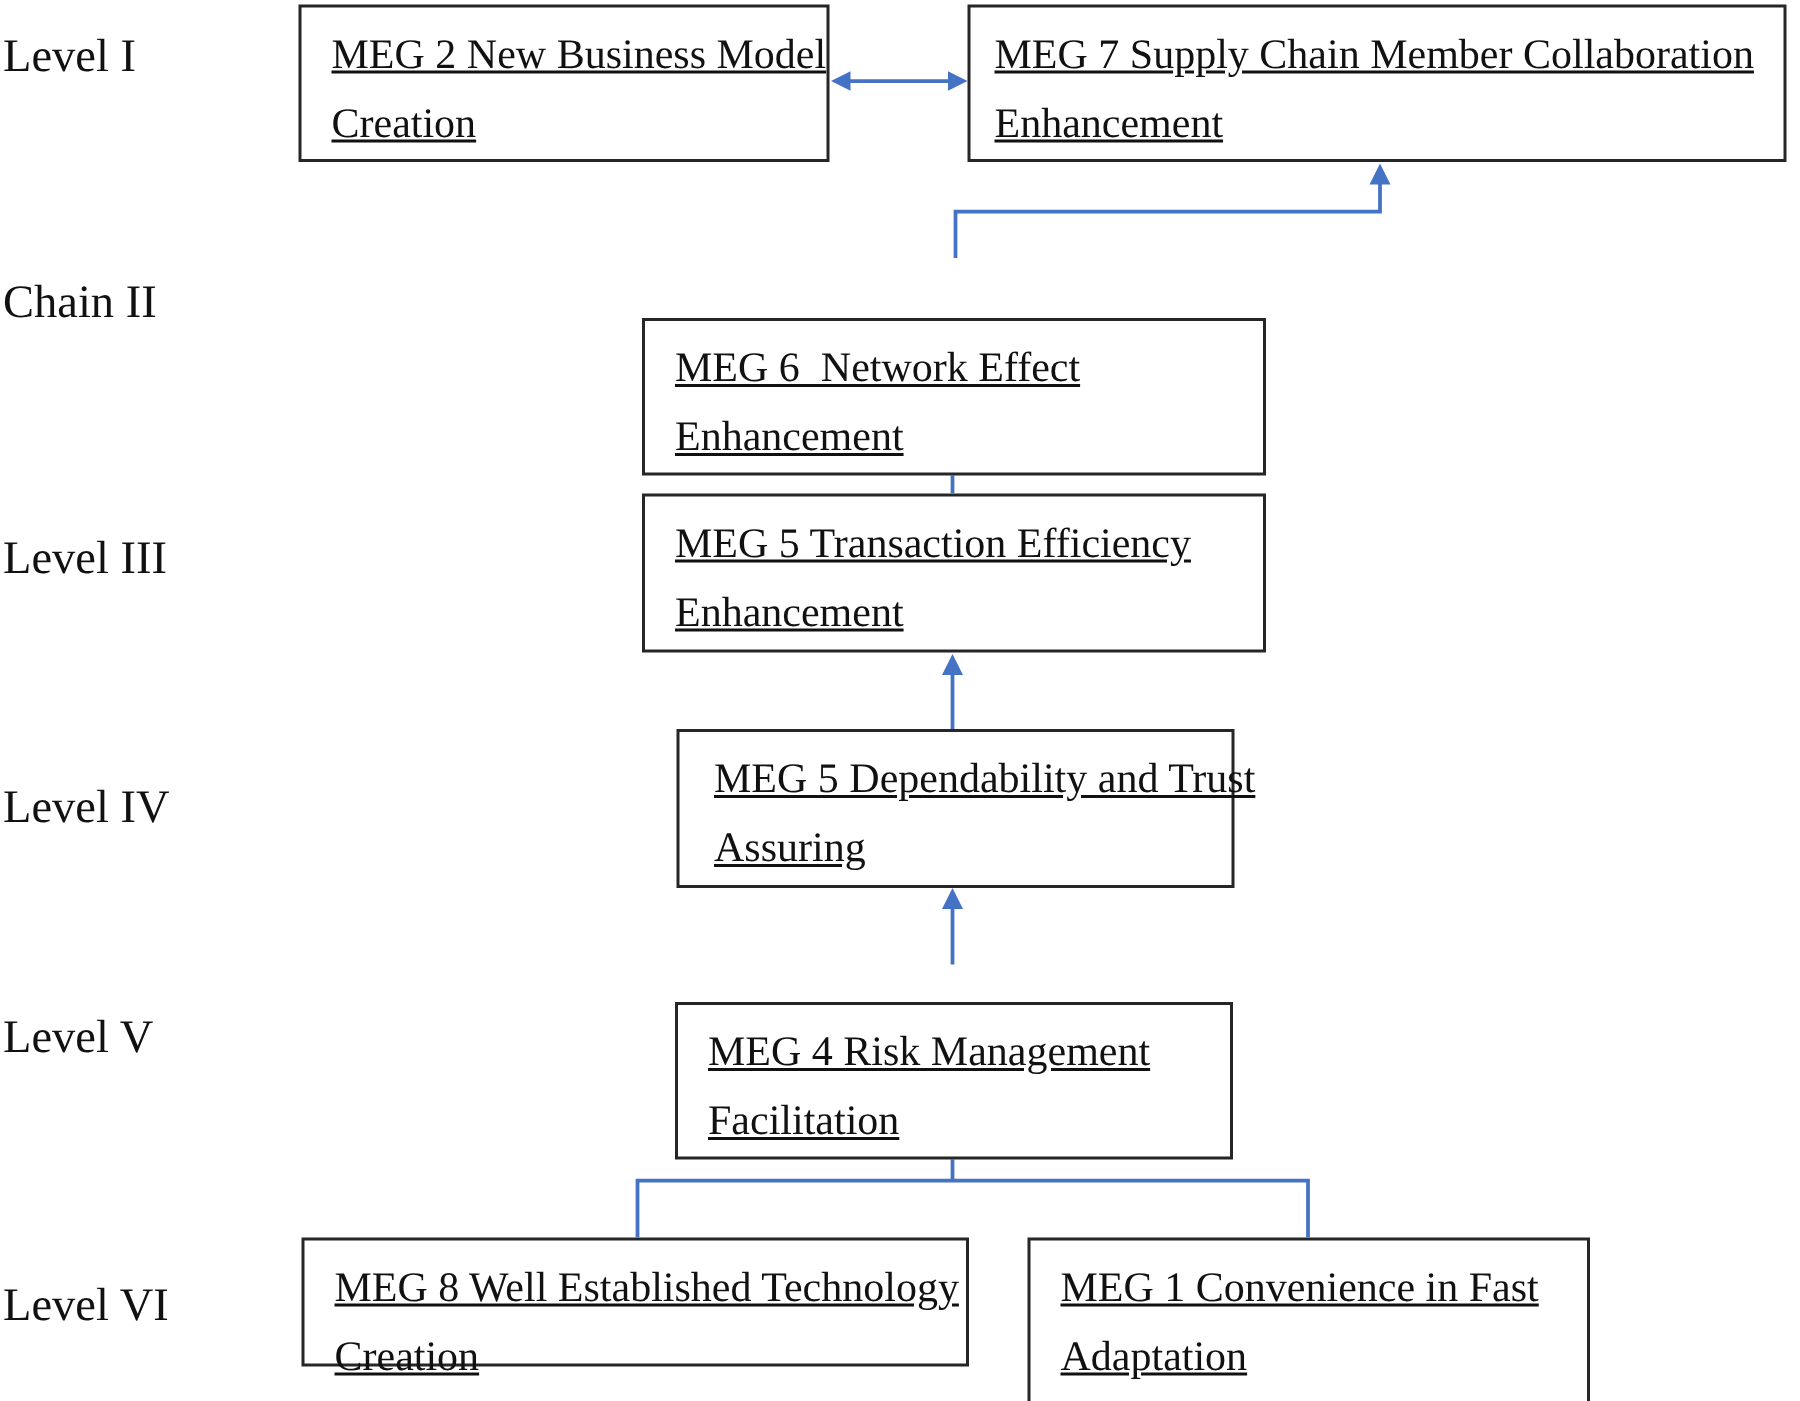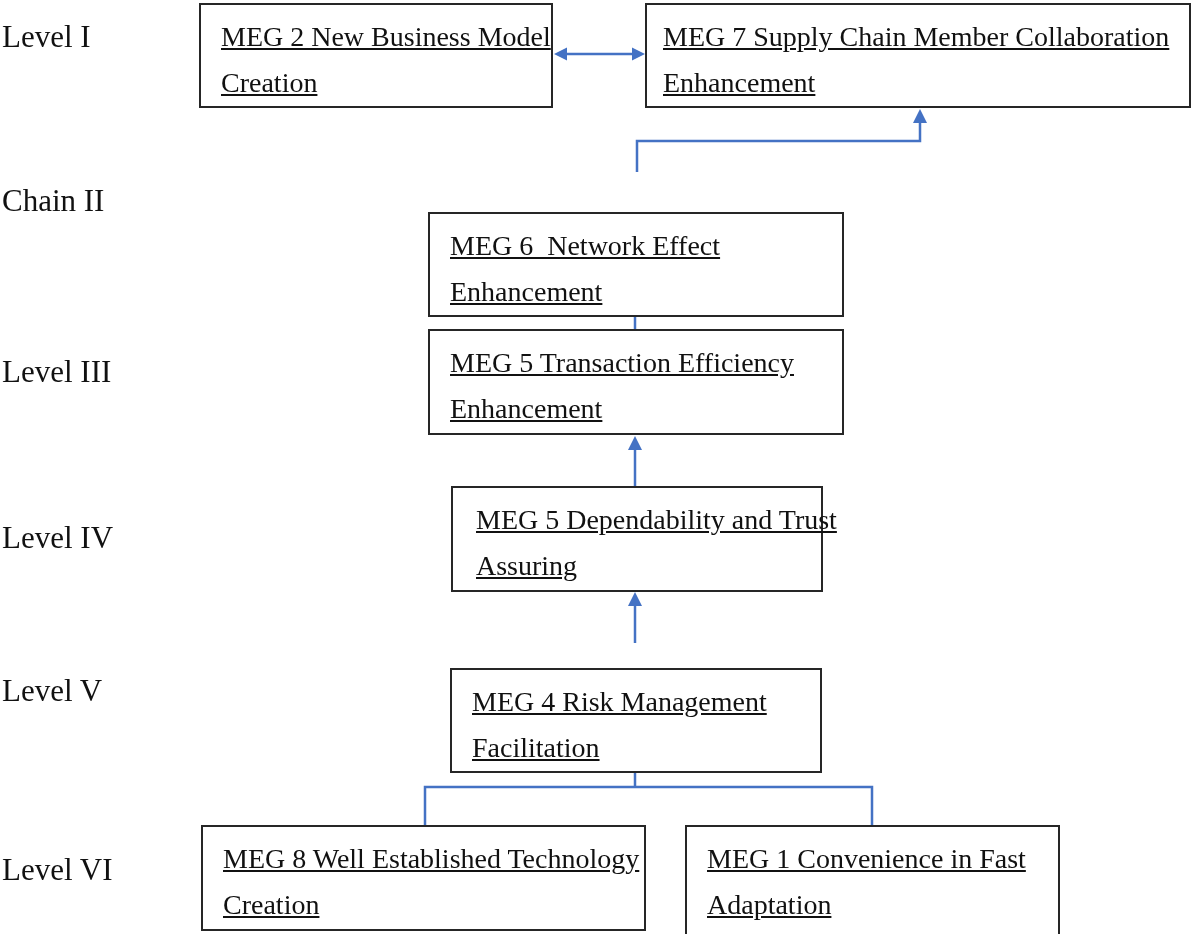--- a/index.html
+++ b/index.html
@@ -126,21 +126,21 @@
   <div class="box" style="left:451px;top:486px;width:372px;height:106px;padding-left:23px;">
     <div class="box-line">MEG 5 Dependability and Trust</div>
     <div class="box-line">Assuring</div>
   </div>
 
   <div class="box" style="left:450px;top:643px;width:372px;height:105px;margin-top:25px;">
     <div class="box-line">MEG 4 Risk Management</div>
     <div class="box-line">Facilitation</div>
   </div>
 
-  <div class="box" style="left:201px;top:825px;width:445px;height:106px;">
+  <div class="box" style="left:201px;top:825px;width:445px;height:86px;">
     <div class="box-line">MEG 8 Well Established Technology</div>
     <div class="box-line">Creation</div>
   </div>
   <div class="box" style="left:685px;top:825px;width:375px;height:128px;">
     <div class="box-line">MEG 1 Convenience in Fast</div>
     <div class="box-line">Adaptation</div>
   </div>
 
 </div>
 

